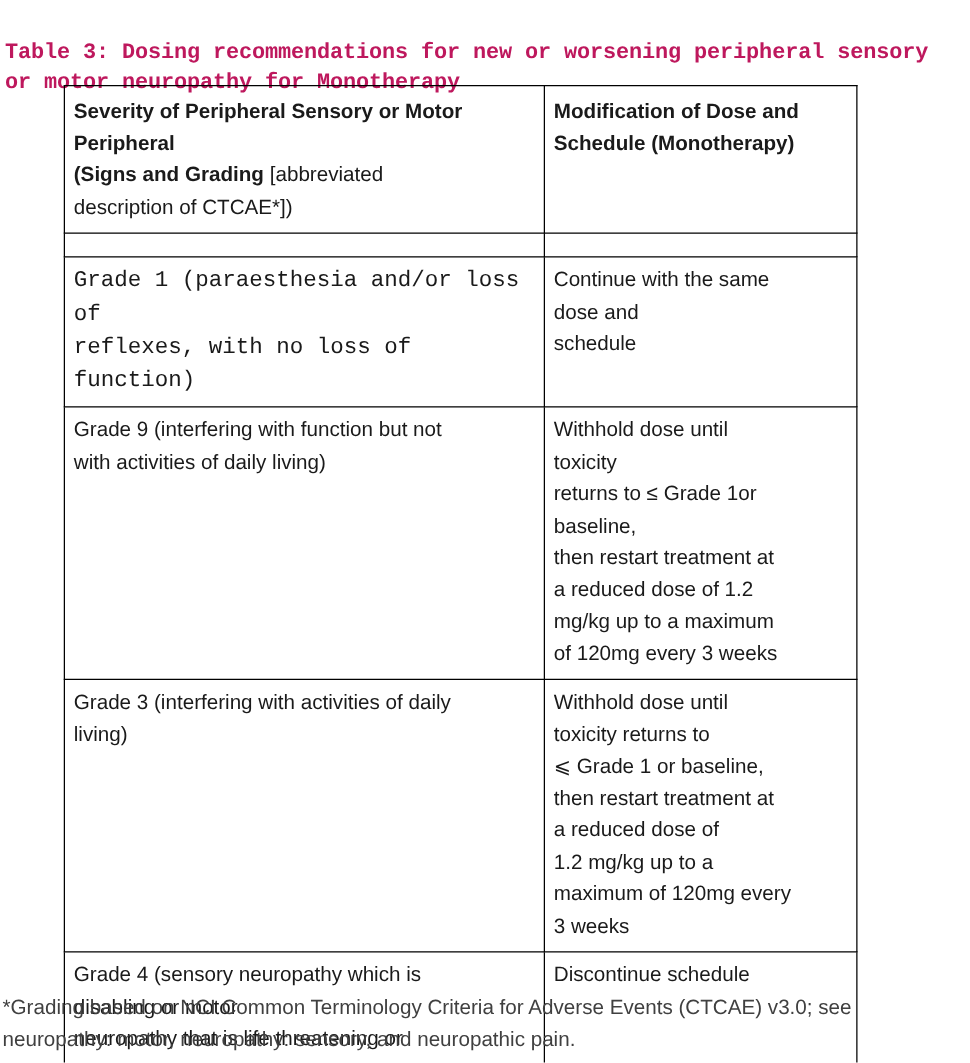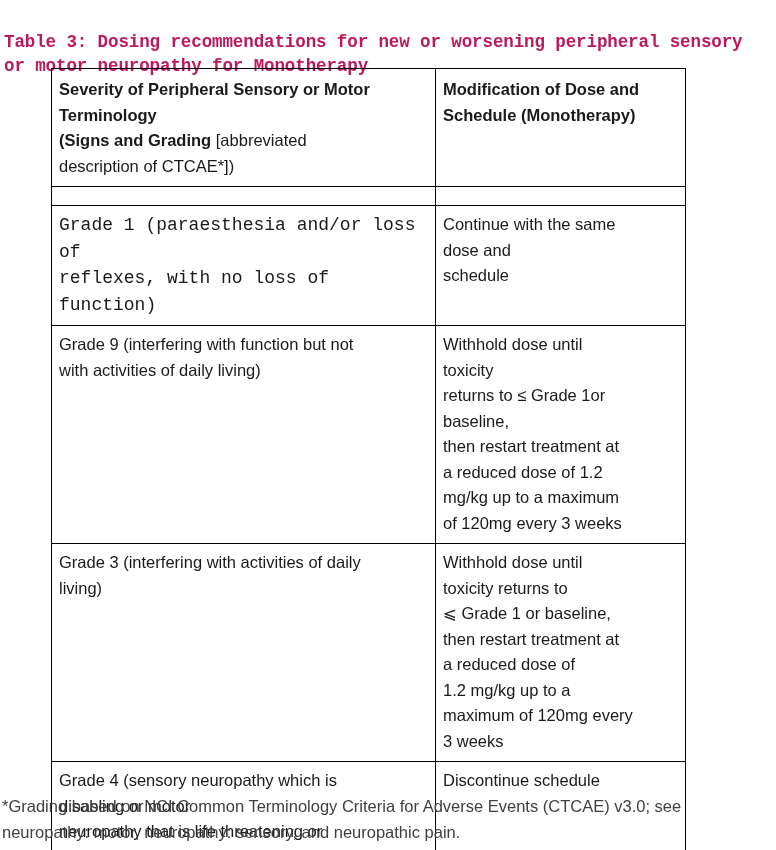--- a/index.html
+++ b/index.html
@@ -98,21 +98,21 @@
 
 <div class="tbl-wrap">
   <table class="dose-table">
     <colgroup>
       <col class="col-left">
       <col class="col-right">
     </colgroup>
     <tbody>
 
       <tr>
-        <td class="hdr-cell"><span>Severity of Peripheral Sensory or Motor</span><br><span>Terminology</span><br><span>(Signs and Grading</span><span class="reg cell-text"> [abbreviated
+        <td class="hdr-cell"><span>Severity of Peripheral Sensory or Motor</span><br><span>Peripheral</span><br><span>(Signs and Grading</span><span class="reg cell-text"> [abbreviated
 description of CTCAE*])</span></td>
         <td class="hdr-cell"><span class="cell-text">Modification of Dose and
 Schedule (Monotherapy)</span></td>
       </tr>
 
       <tr>
         <td class="spacer-cell"></td>
         <td class="spacer-cell"></td>
       </tr>
 

